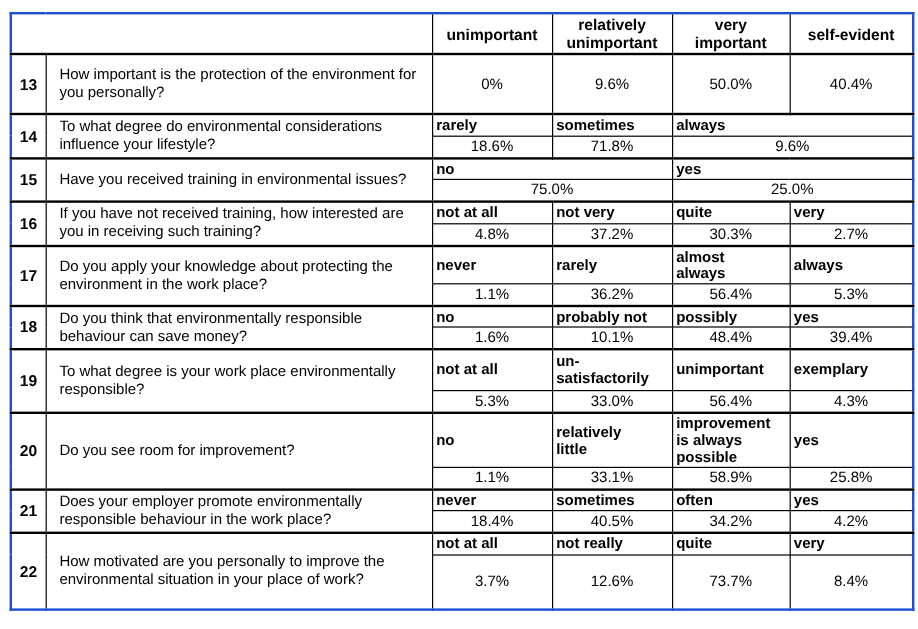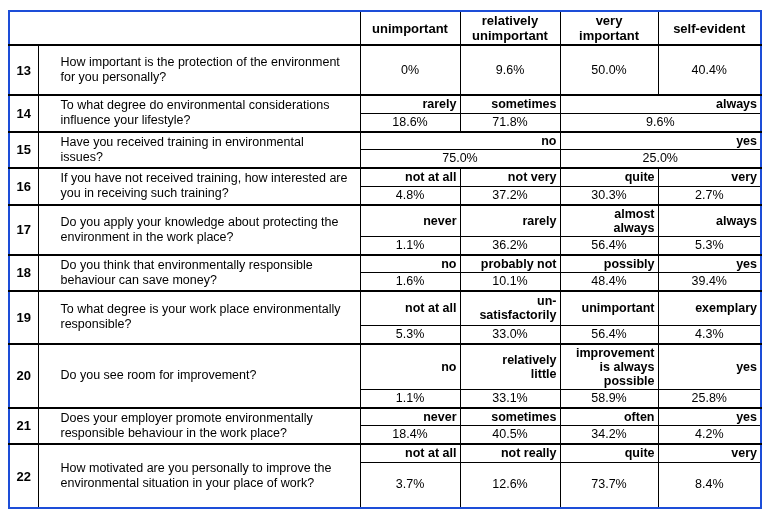--- a/index.html
+++ b/index.html
@@ -29,24 +29,24 @@
   tr.main > td{border-top:2px solid #000;}
   td.hdr{
     font-weight:bold;font-size:13px;text-align:center;
     white-space:pre-line;line-height:15px;padding:1px 2px;
   }
   td.corner{border-right:1px solid #000;}
   td.num{
     font-weight:bold;font-size:13px;text-align:center;padding:1px 2px;
   }
   td.q{
-    text-align:left;padding:1px 10px 1px 22px;margin-left:16px;
+    text-align:left;padding:1px 10px 1px 11px;margin-left:16px;
   }
   td.lbl{
-    font-weight:bold;text-align:right;
+    font-weight:bold;text-align:left;
     white-space:pre-line;line-height:14px;padding:1px 3px;
   }
   td.val{text-align:center;}
   tr.h-header{height:32px;}
   tr.h-r13{height:50px;}
   tr.h-lbl{height:18px;}
   tr.h-val{height:17px;}
   tr.h-lbl2{height:30px;}
   tr.h-lbl2b{height:34px;}
   tr.h-lbl3{height:45px;}

